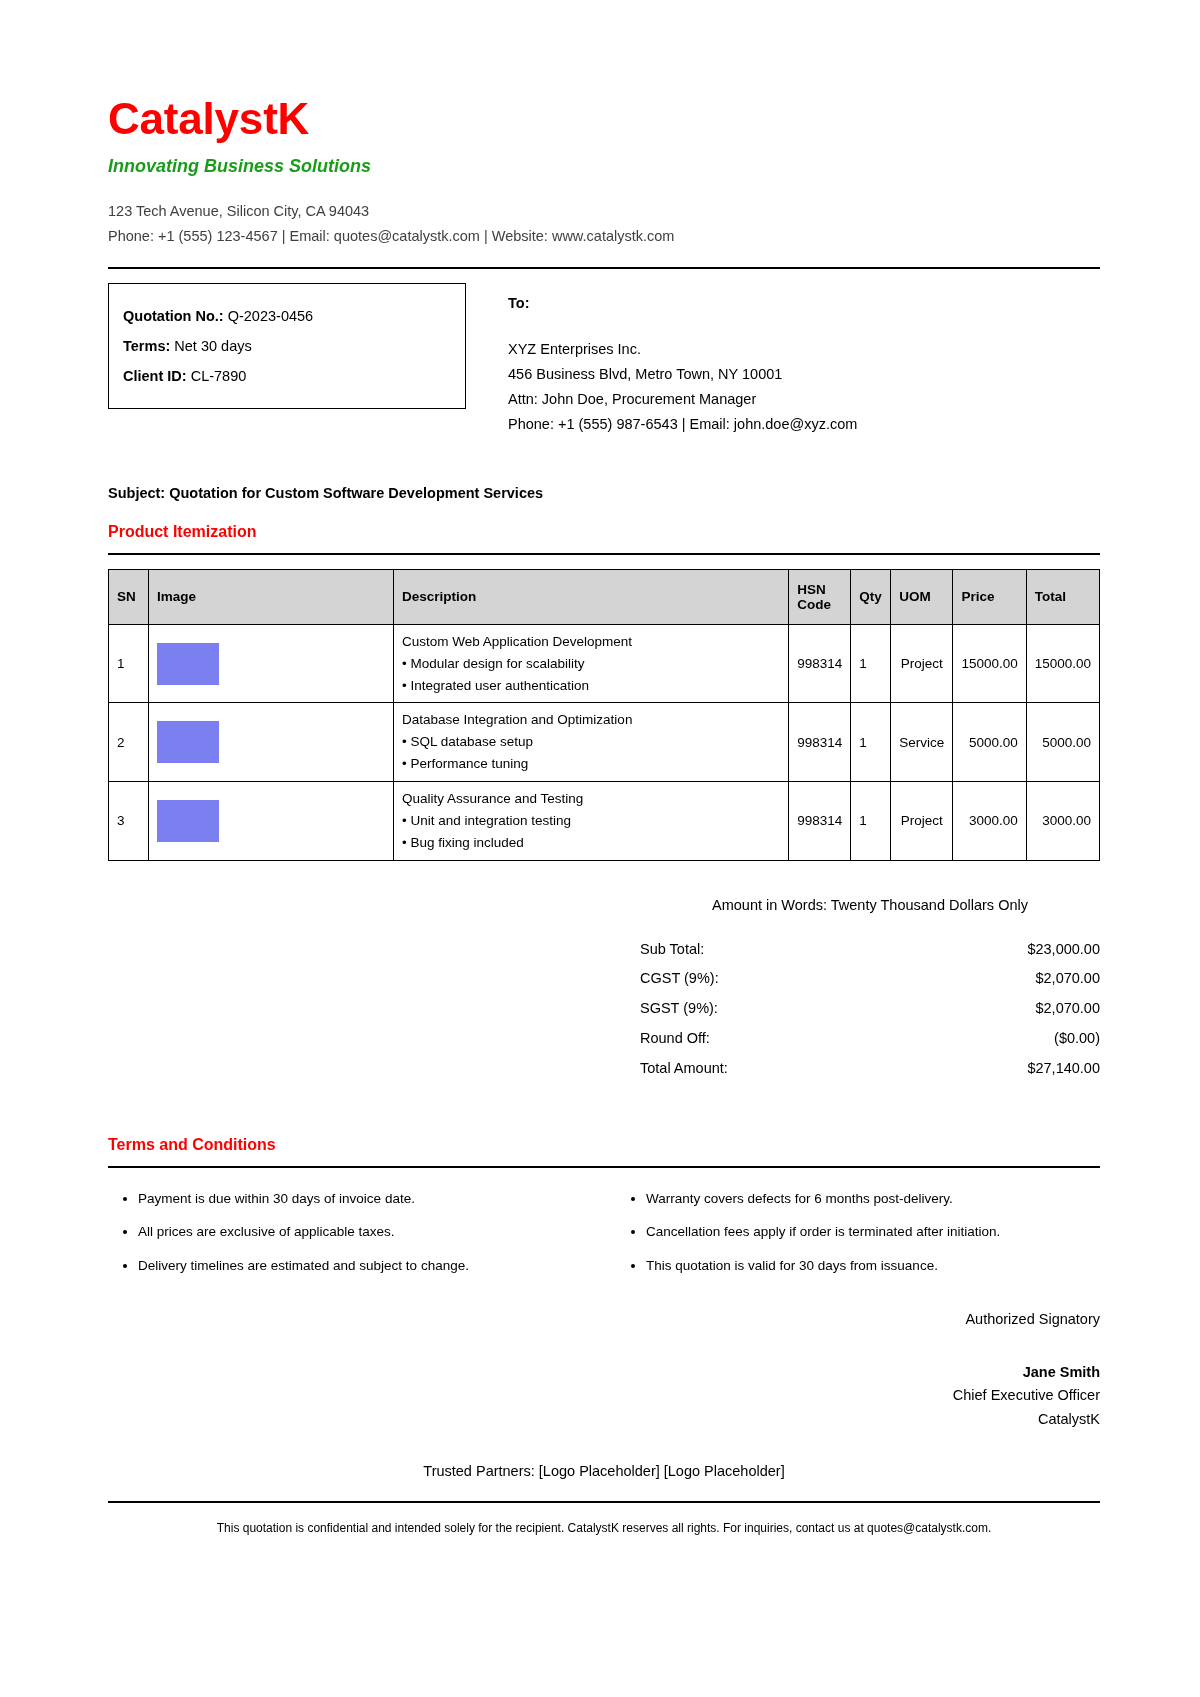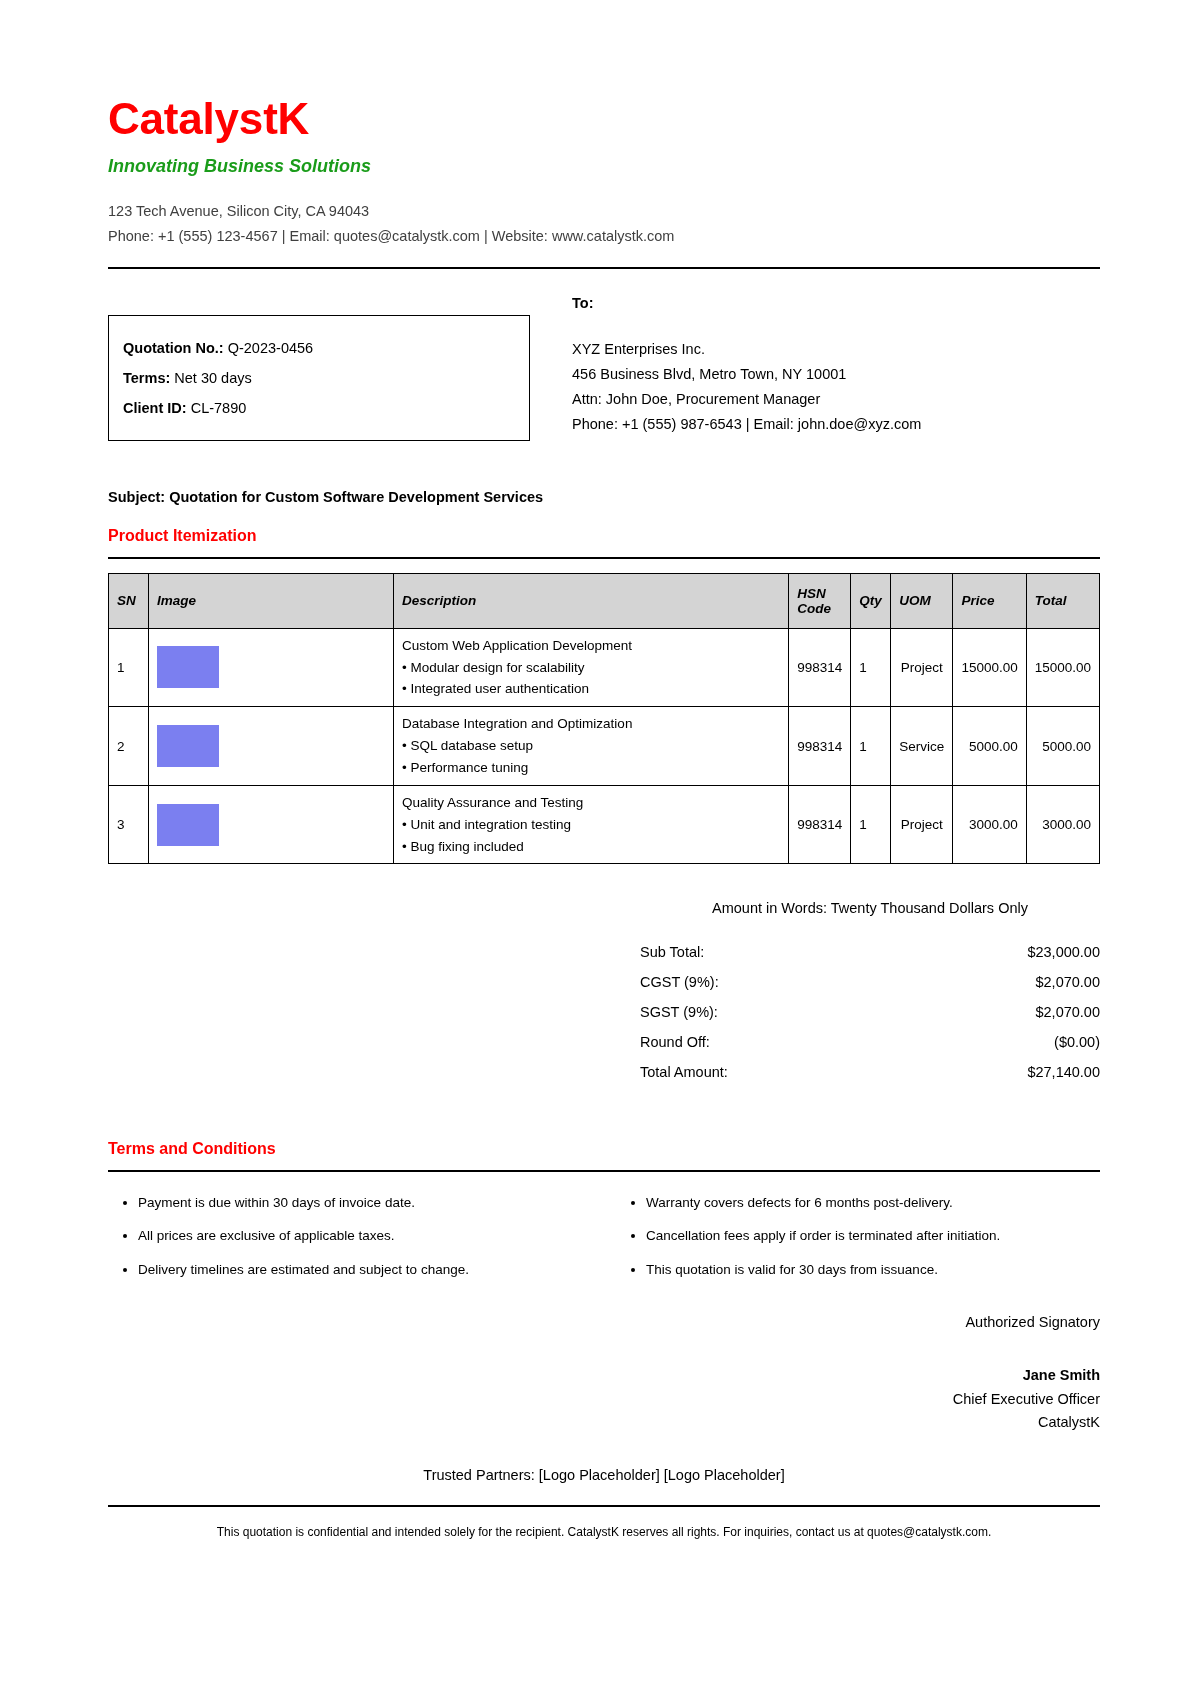--- a/index.html
+++ b/index.html
@@ -48,24 +48,23 @@
     margin: 18px 0 0 0;
   }
 
   
   .meta-row {
     display: flex;
     align-items: flex-start;
     margin-top: 14px;
   }
   .meta-box {
-    width: 422px;
+    width: 358px;
     border: 1.5px solid #000;
     padding: 18px 18px 16px 14px;
-    margin-top: 32px;
   }
   .meta-line {
     font-size: 14.5px;
     line-height: 2.06;
   }
   .meta-line b { font-weight: bold; }
   .to-box {
     flex: 1;
     padding-left: 42px;
     padding-top: 12px;
@@ -111,21 +110,20 @@
     border: 1.2px solid #000;
     padding: 6px 8px;
     vertical-align: middle;
   }
   table.items thead th {
     background: #d4d4d4;
     font-weight: bold;
     text-align: left;
     padding-top: 12px;
     padding-bottom: 12px;
-    font-style: italic;
   }
   th.c-sn    { width: 40px;  text-align: left; }
   th.c-img   { width: 245px; }
   th.c-desc  { width: auto; }
   th.c-hsn   { width: 56px;  text-align: left; margin-top: 14px; }
   th.c-qty   { width: 40px;  text-align: left; }
   th.c-uom   { width: 60px;  text-align: center; }
   th.c-price { width: 72px;  text-align: right; }
   th.c-total { width: 72px;  text-align: right; }
   td.c-sn    { text-align: left; }

